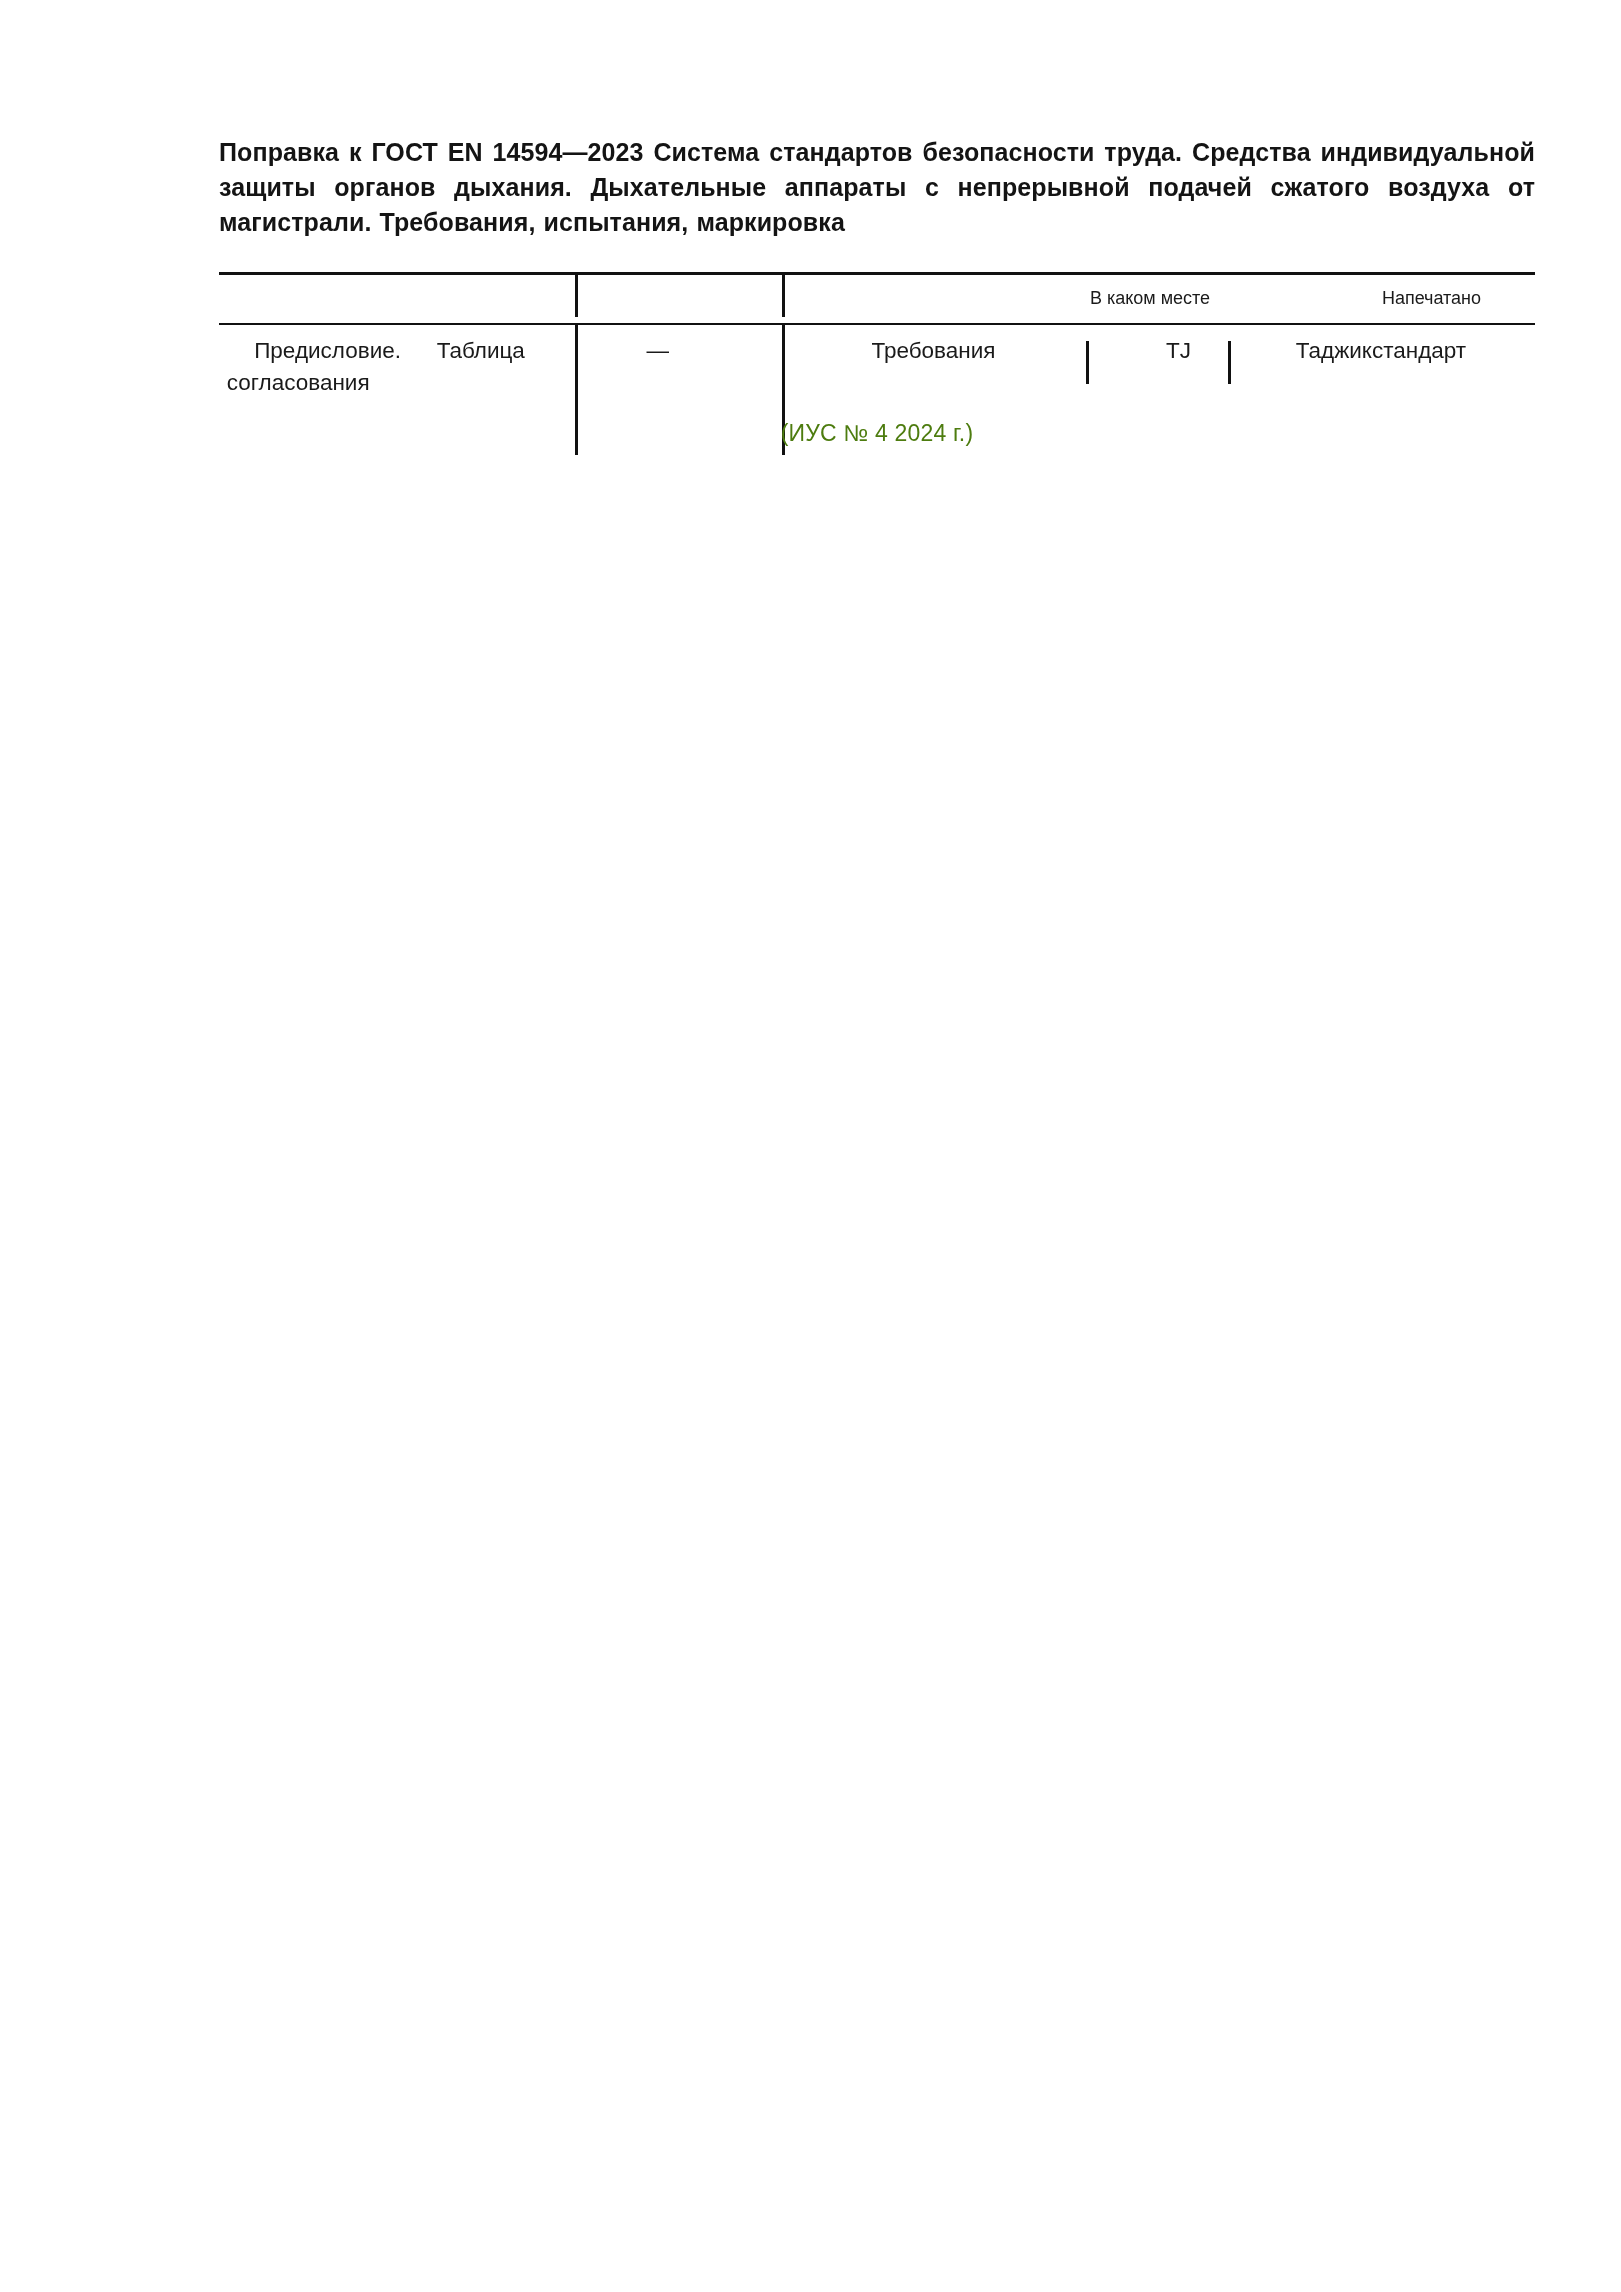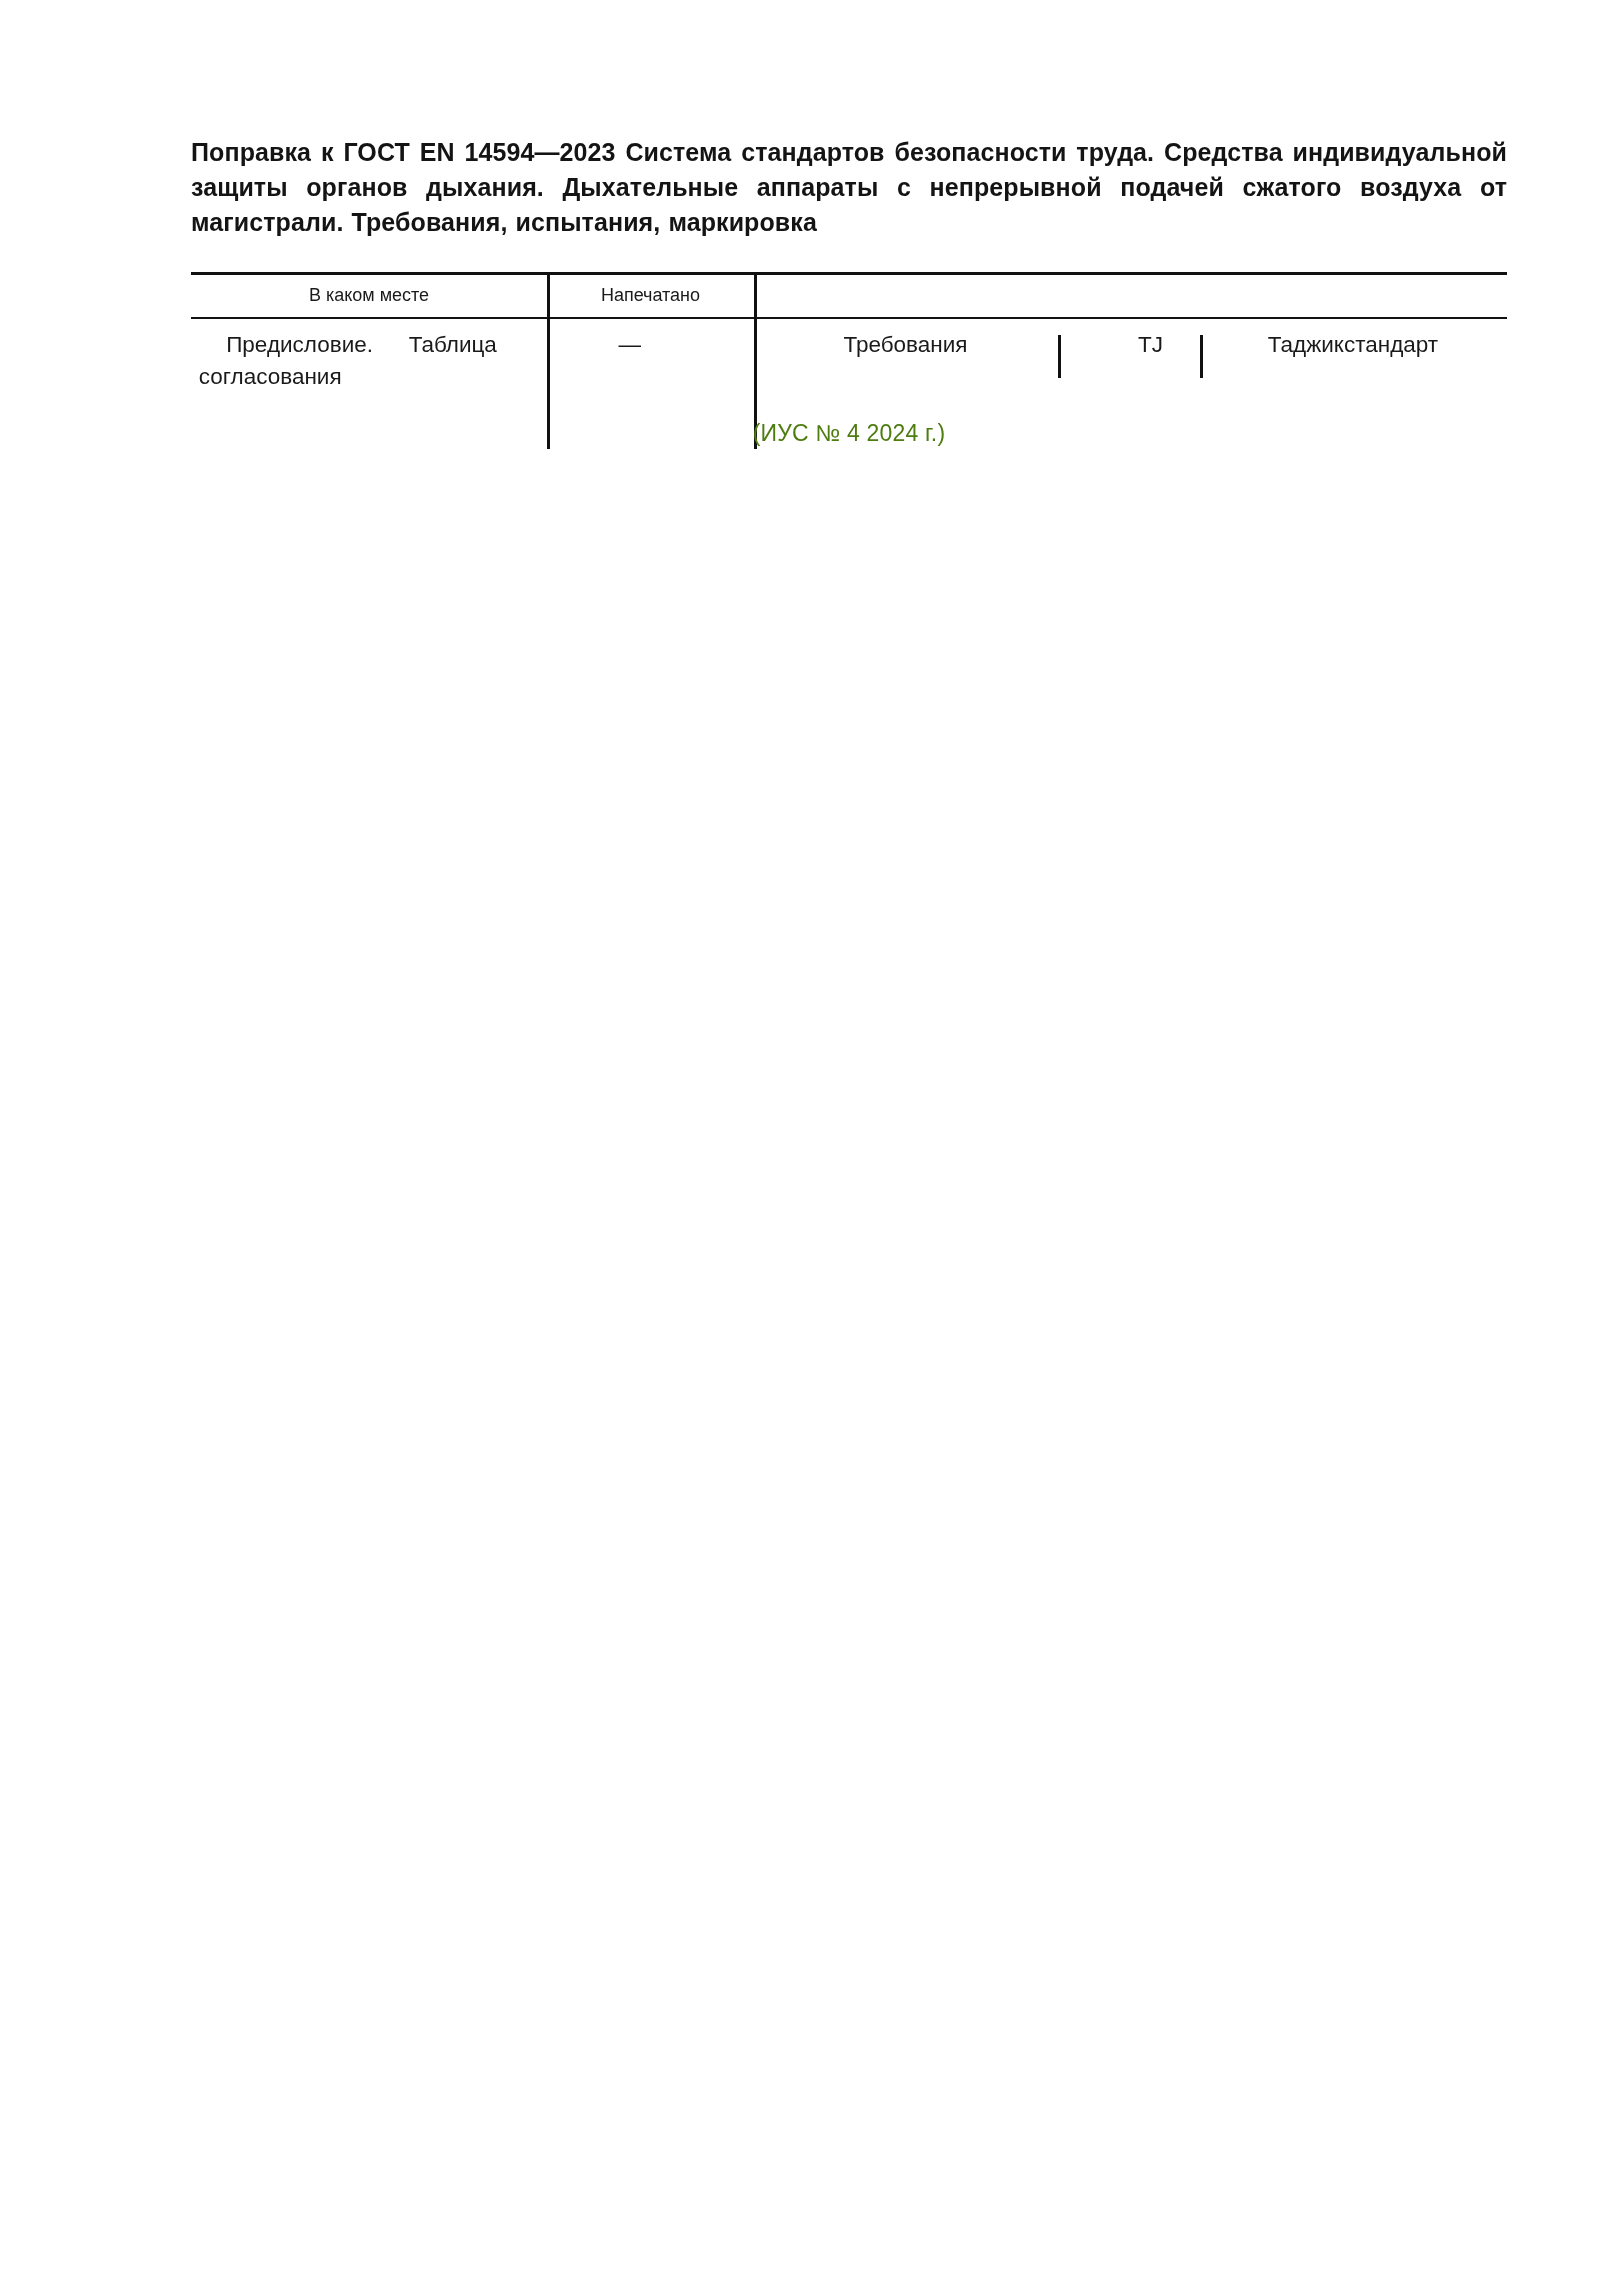--- a/index.html
+++ b/index.html
@@ -14,20 +14,21 @@
     position: relative;
     font-family: "Liberation Sans", "DejaVu Sans", sans-serif;
     color: #1a1a1a;
     -webkit-font-smoothing: antialiased;
   }
 
   .page {
     position: absolute;
     inset: 0;
     background: #ffffff;
+    margin-left: 28px;
   }
 
   
   .doc-title {
     position: absolute;
     left: 191px;
     top: 135px;
     width: 1316px;
     font-size: 25px;
     font-weight: bold;
@@ -54,21 +55,22 @@
   }
   .rule-mid {
     height: 2px;
     background: #111111;
     width: 100%;
   }
 
   .thead-row {
     position: relative;
     display: flex;
-    height: 42px;
+    height: 48px;
+    justify-content: flex-end;
   }
   .tbody-row {
     position: relative;
     display: flex;
     min-height: 83px;
     gap: 32px;
   }
 
   .col-place   { width: 356px; box-sizing: border-box; }
   .col-printed { width: 207px; box-sizing: border-box; }

